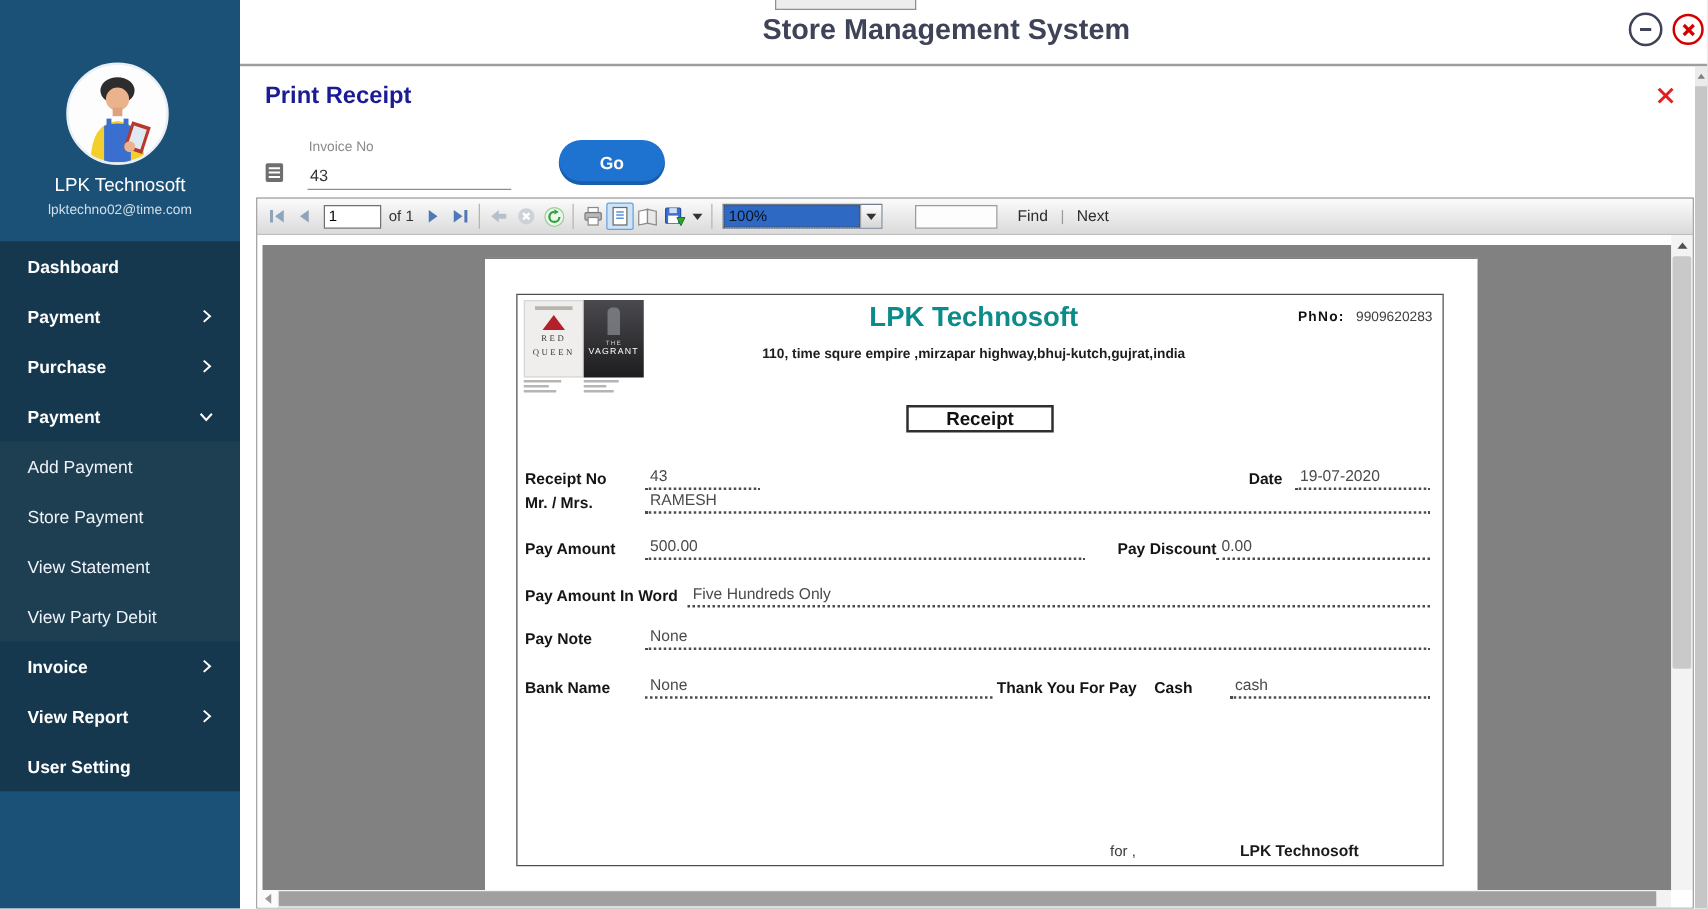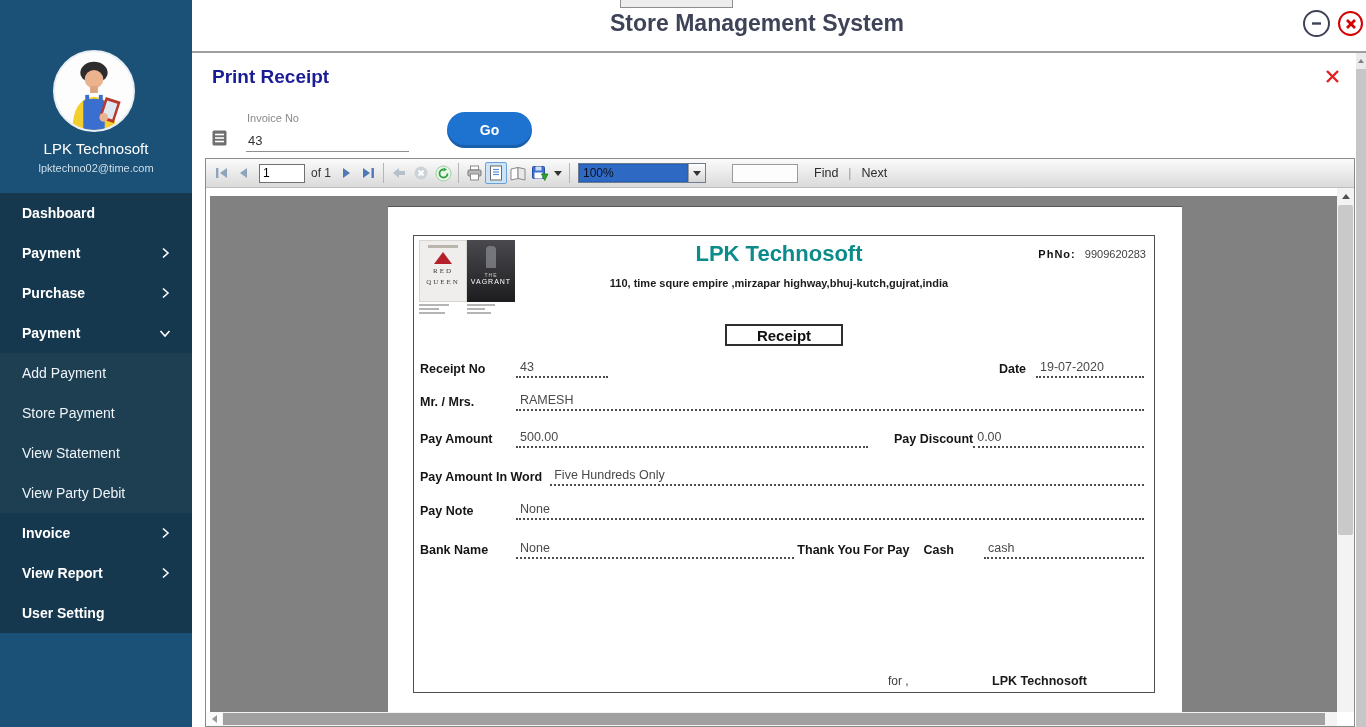--- a/index.html
+++ b/index.html
@@ -371,21 +371,21 @@
 
             <div class="r-phrow">
               <span class="r-phlabel">PhNo:</span>
               <span class="r-phone">9909620283</span>
             </div>
             <div class="r-company">LPK Technosoft</div>
             <div class="r-address">110, time squre empire ,mirzapar highway,bhuj-kutch,gujrat,india</div>
             <div class="r-title-box">Receipt</div>
 
             <div class="rows">
-              <div class="rrow" style="top:2px">
+              <div class="rrow" style="top:16px">
                 <span class="rlab w96">Receipt No</span>
                 <span class="rval" style="width:92px">43</span>
                 <span class="grow"></span>
                 <span class="rlab" style="margin-right:10px">Date</span>
                 <span class="rval" style="width:108px">19-07-2020</span>
               </div>
               <div class="rrow" style="top:35px">
                 <span class="rlab w96">Mr. / Mrs.</span>
                 <span class="rval grow">RAMESH</span>
               </div>

